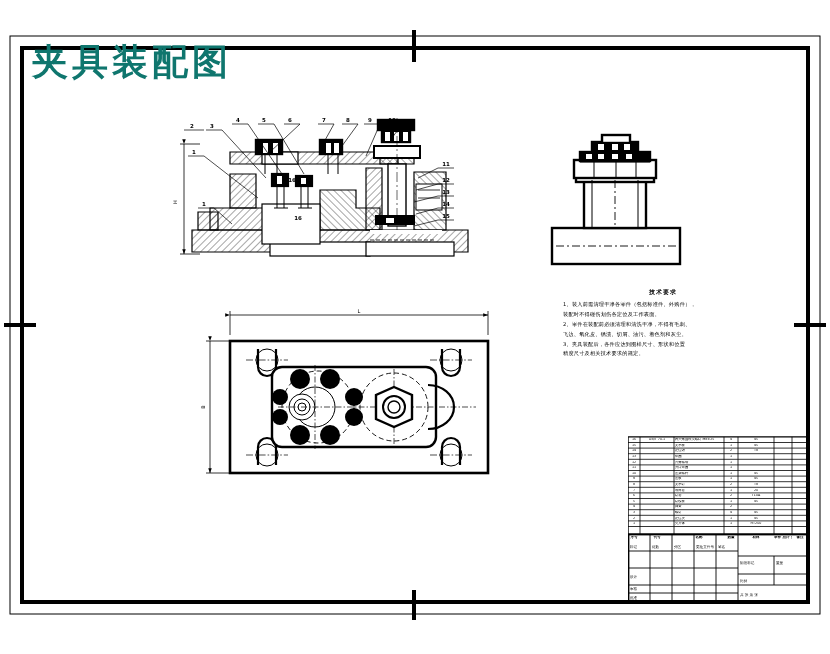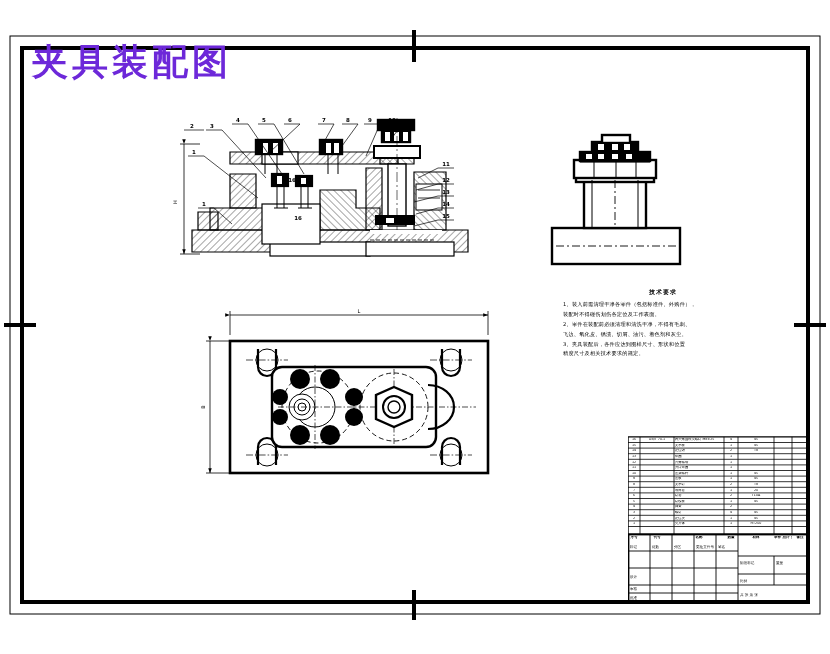--- a/index.html
+++ b/index.html
@@ -1,20 +1,20 @@
 <!DOCTYPE html>
 <html><head>
 <meta charset="utf-8">
 <style>
   html,body{margin:0;padding:0;background:#ffffff;}
   body{width:830px;height:654px;overflow:hidden;
        font-family:"DejaVu Sans","Liberation Sans",sans-serif;}
   #stage{position:relative;width:830px;height:654px;background:#fff;}
   .abs{position:absolute;}
-  .ttl{color:#6d28d9;font-family:Liberation Serif, serif;
+  .ttl{color:#0f766e;font-family:Liberation Serif, serif;
        font-weight:bold;font-size:36px;letter-spacing:4px;white-space:nowrap;}
   svg{display:block;}
   .cjk{font-family:"DejaVu Sans","Liberation Sans",sans-serif;}
 </style>
 </head>
 <body>
 
 <div id="stage">
 
   <svg class="abs" style="left:0;top:0;" width="830" height="654">

